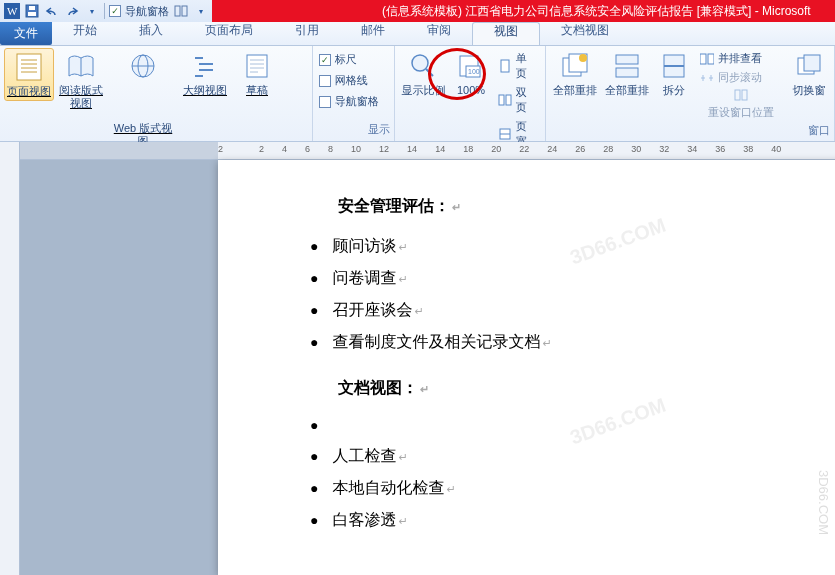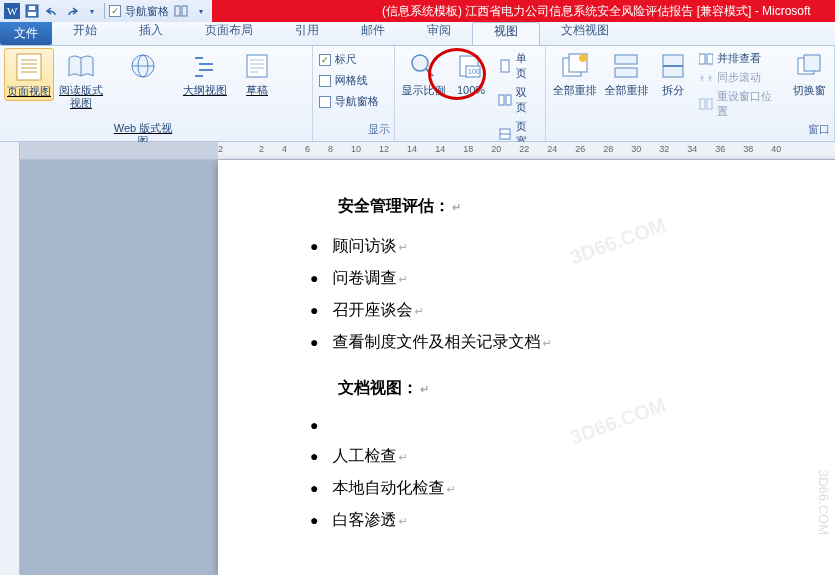--- a/index.html
+++ b/index.html
@@ -290,21 +290,21 @@
               <rect x="8" y="1" width="6" height="10" fill="#fff" stroke="#5a8ac8"></rect>
             </svg>
             <span>并排查看</span>
           </div>
         <div class="small-row" style="opacity:.5;">
             <svg width="14" height="12">
               <path d="M3 3 L3 9 M11 3 L11 9 M1 6 L5 6 M9 6 L13 6" stroke="#5a8ac8"></path>
             </svg>
             <span>同步滚动</span>
           </div>
-        <div class="small-row" style="opacity:.5;">
+        <div class="small-row" style="opacity:.5;flex-direction:column;">
             <svg width="14" height="12">
               <rect x="1" y="1" width="5" height="10" fill="none" stroke="#5a8ac8"></rect>
               <rect x="8" y="1" width="5" height="10" fill="none" stroke="#5a8ac8"></rect>
             </svg>
             <span>重设窗口位置</span>
           </div>
       </div>
       <div class="big-btn" style="width:42px;">
         <span class="ico">
             <svg width="28" height="28">

